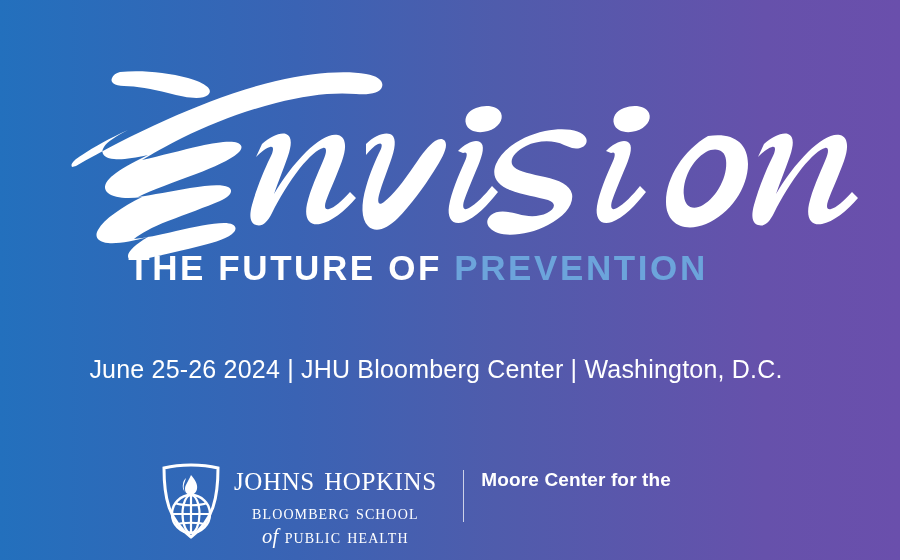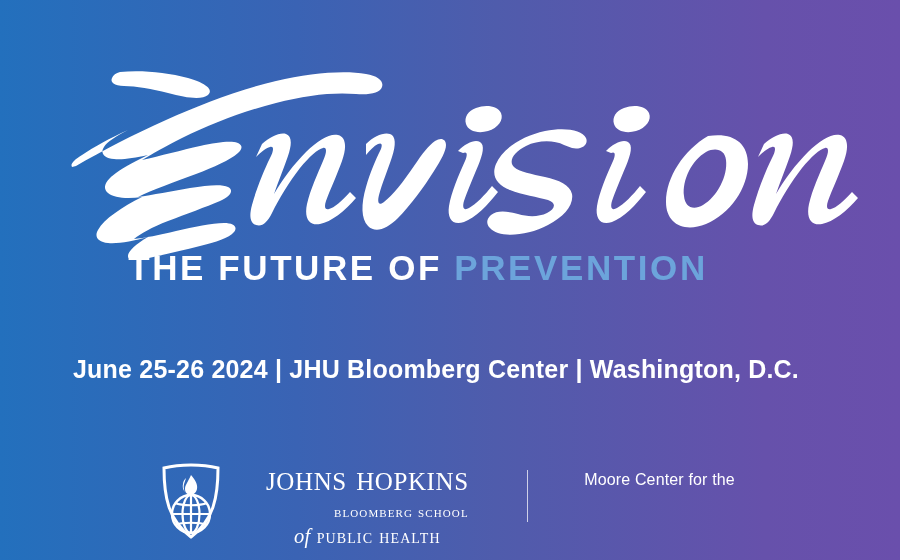--- a/index.html
+++ b/index.html
@@ -46,60 +46,58 @@
 
   
   #datebar {
     position: absolute;
     left: 0;
     top: 355px;
     width: 872px;
     text-align: center;
     color: #ffffff;
     font-size: 25px;
-    font-weight: bold;
+    font-weight: normal;
     letter-spacing: 0.2px;
     white-space: nowrap;
   }
 
   
   #lockup {
     position: absolute;
     left: 160px;
     top: 460px;
     display: flex;
     align-items: flex-start;
-    gap: 32px;
   }
   #shield { width: 62px; height: 78px; flex: none; margin-top: 2px; }
   #shield svg { display: block; width: 100%; height: 100%; }
 
   #jh-text {
     margin-left: 12px;
     color: #ffffff;
     font-family: "Liberation Serif", serif;
     text-align: center;
   }
   #jh-top {
     font-size: 35px;
     line-height: 38px;
     letter-spacing: 0.6px;
     font-variant: small-caps;
     text-transform: lowercase;
     white-space: nowrap;
   }
   #jh-sub1 {
-    font-size: 16px;
+    font-size: 20px;
     line-height: 24px;
     letter-spacing: 1.1px;
     font-variant: small-caps;
     text-transform: lowercase;
     white-space: nowrap;
     margin-top: 2px;
-    text-align: right;
   }
   #jh-sub2 {
     font-size: 20.5px;
     line-height: 24px;
     letter-spacing: 1.1px;
     font-variant: small-caps;
     text-transform: lowercase;
     white-space: nowrap;
   }
   #jh-sub2 .of {
@@ -113,25 +111,25 @@
   #divider {
     width: 1.5px;
     height: 52px;
     background: rgba(255,255,255,0.72);
     margin-left: 26px;
     margin-top: 10px;
     flex: none;
   }
 
   #moore {
-    margin-left: 24px;
+    margin-left: 17px;
     margin-top: 11px;
     color: #ffffff;
-    font-size: 16px;
-    font-weight: normal;
+    font-size: 19px;
+    font-weight: bold;
     line-height: 18px;
     letter-spacing: 0.15px;
     white-space: nowrap;
   }
 </style>
 </head>
 <body>
 
 <div id="banner">
 

